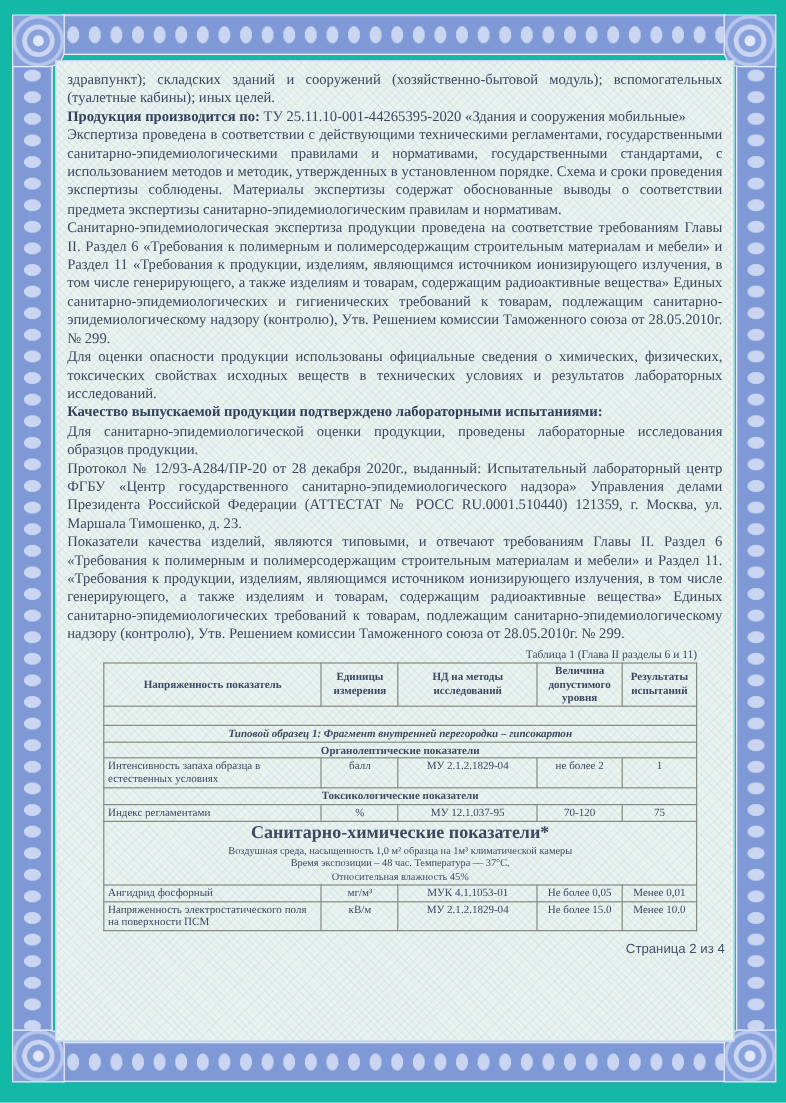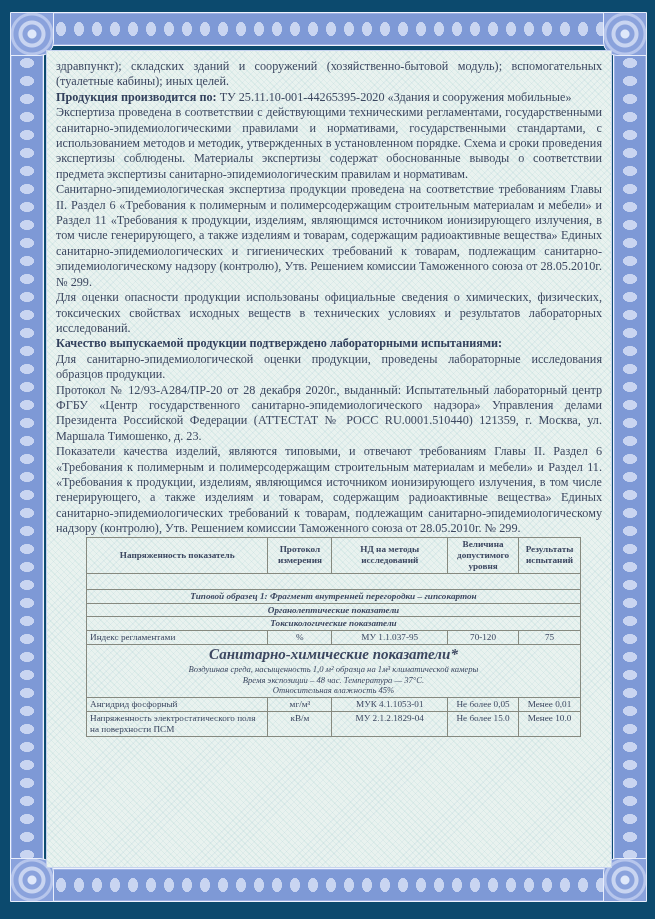--- a/index.html
+++ b/index.html
@@ -1,16 +1,16 @@
 <!DOCTYPE html>
 <html><head>
 <meta charset="utf-8">
 <style>
   html,body{margin:0;padding:0;background:#fff;}
-  .page{position:relative;width:655px;height:919px;background:#0c4a6e;overflow:hidden;
+  .page{position:relative;width:655px;height:919px;background:#14b8a6;overflow:hidden;
         font-family:"Liberation Serif", serif;}
   
   .band{position:absolute;background-color:#7e99d6;
         box-shadow:inset 0 0 0 1px #eef3fd, inset 0 0 0 2px #9db1e4;}
   .band.h{background-image:radial-gradient(ellipse 7px 10px at 9px 17px,#c9d5f1 68%,rgba(201,213,241,0) 74%);
           background-size:18px 34px;}
   .band.v{background-image:radial-gradient(ellipse 10px 7px at 17px 9px,#c9d5f1 68%,rgba(201,213,241,0) 74%);
           background-size:34px 18px;}
   .band-top{left:52px;right:50px;top:12px;height:34px;}
   .band-bottom{left:52px;right:50px;bottom:17px;height:34px;}
@@ -32,21 +32,21 @@
              repeating-linear-gradient(135deg, rgba(96,150,190,.08) 0 1px, rgba(0,0,0,0) 1px 5px);}
   .content p{margin:0;text-align:justify;font-size:12.2px;line-height:15.4px;}
   .content p b{color:#32405c;margin-top:36px;}
   
   .tbl-caption{width:495px;margin:3px 0 1px 30px;text-align:right;font-size:9.6px;color:#3c4760;}
   table.results{border-collapse:collapse;width:495px;margin-left:30px;font-size:9.2px;line-height:1.18;color:#3c4760;}
   table.results th,table.results td{border:1px solid #86897f;padding:1px 3px;vertical-align:top;}
   table.results th{font-weight:bold;text-align:center;vertical-align:middle;line-height:1.2;}
   tr.spacer td{height:13px;}
   tr.sample td{font-weight:bold;font-style:italic;text-align:center;}
-  tr.section td{font-weight:bold;text-align:center;font-style:italic;}
+  tr.section td{font-weight:bold;text-align:center;}
   td.c{text-align:center;}
   .chem-sub{font-weight:normal;font-size:8.6px;line-height:1.25;}
   .chem-head{font-weight:bold;font-size:15px;}
   .footer{width:548px;margin-top:9px;text-align:right;
           font-family:"Liberation Sans", sans-serif;font-size:11px;color:#44506b;}
 </style>
 </head>
 <body>
 
 <div class="page">
@@ -65,53 +65,61 @@
     <p><b></b><span>здравпункт); складских зданий и сооружений (хозяйственно-бытовой модуль); вспомогательных (туалетные кабины); иных целей.</span></p>
     <p><b>Продукция производится по:</b><span> ТУ 25.11.10-001-44265395-2020 «Здания и сооружения мобильные»</span></p>
     <p><b></b><span>Экспертиза проведена в соответствии с действующими техническими регламентами, государственными санитарно-эпидемиологическими правилами и нормативами, государственными стандартами, с использованием методов и методик, утвержденных в установленном порядке. Схема и сроки проведения экспертизы соблюдены. Материалы экспертизы содержат обоснованные выводы о соответствии предмета экспертизы санитарно-эпидемиологическим правилам и нормативам.</span></p>
     <p><b></b><span>Санитарно-эпидемиологическая экспертиза продукции проведена на соответствие требованиям Главы II. Раздел 6 «Требования к полимерным и полимерсодержащим строительным материалам и мебели» и Раздел 11 «Требования к продукции, изделиям, являющимся источником ионизирующего излучения, в том числе генерирующего, а также изделиям и товарам, содержащим радиоактивные вещества» Единых санитарно-эпидемиологических и гигиенических требований к товарам, подлежащим санитарно-эпидемиологическому надзору (контролю), Утв. Решением комиссии Таможенного союза от 28.05.2010г. № 299.</span></p>
     <p><b></b><span>Для оценки опасности продукции использованы официальные сведения о химических, физических, токсических свойствах исходных веществ в технических условиях и результатов лабораторных исследований.</span></p>
     <p><b>Качество выпускаемой продукции подтверждено лабораторными испытаниями:</b><span></span></p>
     <p><b></b><span>Для санитарно-эпидемиологической оценки продукции, проведены лабораторные исследования образцов продукции.</span></p>
     <p><b></b><span>Протокол № 12/93-А284/ПР-20 от 28 декабря 2020г., выданный: Испытательный лабораторный центр ФГБУ «Центр государственного санитарно-эпидемиологического надзора» Управления делами Президента Российской Федерации (АТТЕСТАТ № РОСС RU.0001.510440) 121359, г. Москва, ул. Маршала Тимошенко, д. 23.</span></p>
     <p><b></b><span>Показатели качества изделий, являются типовыми, и отвечают требованиям Главы II. Раздел 6 «Требования к полимерным и полимерсодержащим строительным материалам и мебели» и Раздел 11. «Требования к продукции, изделиям, являющимся источником ионизирующего излучения, в том числе генерирующего, а также изделиям и товарам, содержащим радиоактивные вещества» Единых санитарно-эпидемиологических требований к товарам, подлежащим санитарно-эпидемиологическому надзору (контролю), Утв. Решением комиссии Таможенного союза от 28.05.2010г. № 299.</span></p>
 
+    <div class="tbl-caption">Таблица 1 (Глава II разделы 6 и 11)</div>
 
     <table class="results">
       <colgroup>
           <col style="width:182px">
           <col style="width:64px">
           <col style="width:116px">
           <col style="width:71px">
           <col style="width:62px">
         </colgroup>
       <tbody>
           <tr>
         <th>Напряженность показатель</th>
-        <th>Протокол измерения</th>
+        <th>Единицы измерения</th>
         <th>НД на методы исследований</th>
         <th>Величина допустимого уровня</th>
         <th>Результаты испытаний</th>
       </tr>
       <tr class="spacer">
             <td colspan="5"></td>
           </tr>
       <tr class="sample">
         <td colspan="5">Типовой образец 1: Фрагмент внутренней перегородки – гипсокартон</td>
       </tr>
       <tr class="section">
         <td colspan="5">Органолептические показатели</td>
       </tr>
+      <tr>
+        <td>Интенсивность запаха образца в естественных условиях</td>
+        <td class="c">балл</td>
+        <td class="c">МУ 2.1.2.1829-04</td>
+        <td class="c">не более 2</td>
+        <td class="c">1</td>
+      </tr>
       <tr class="section">
         <td colspan="5">Токсикологические показатели</td>
       </tr>
       <tr>
         <td>Индекс регламентами</td>
         <td class="c">%</td>
-        <td class="c">МУ 1.1.037-95</td>
+        <td class="c">МУ 12.1.037-95</td>
         <td class="c">70-120</td>
         <td class="c">75</td>
       </tr>
       <tr class="section">
         <td colspan="5">
           <div class="chem-head">Санитарно-химические показатели*</div>
           <div class="chem-sub">Воздушная среда, насыщенность 1,0 м² образца на 1м³ климатической камеры</div>
           <div class="chem-sub">Время экспозиции – 48 час. Температура — 37°С.</div>
           <div class="chem-sub">Относительная влажность 45%</div>
         </td>
@@ -126,14 +134,15 @@
       <tr>
         <td>Напряженность электростатического поля на поверхности ПСМ</td>
         <td class="c">кВ/м</td>
         <td class="c">МУ 2.1.2.1829-04</td>
         <td class="c">Не более 15.0</td>
         <td class="c">Менее 10.0</td>
       </tr>
     </tbody>
       </table>
 
+    <div class="footer">Страница 2 из 4</div>
   </div>
 </div>
 
 </body></html>

